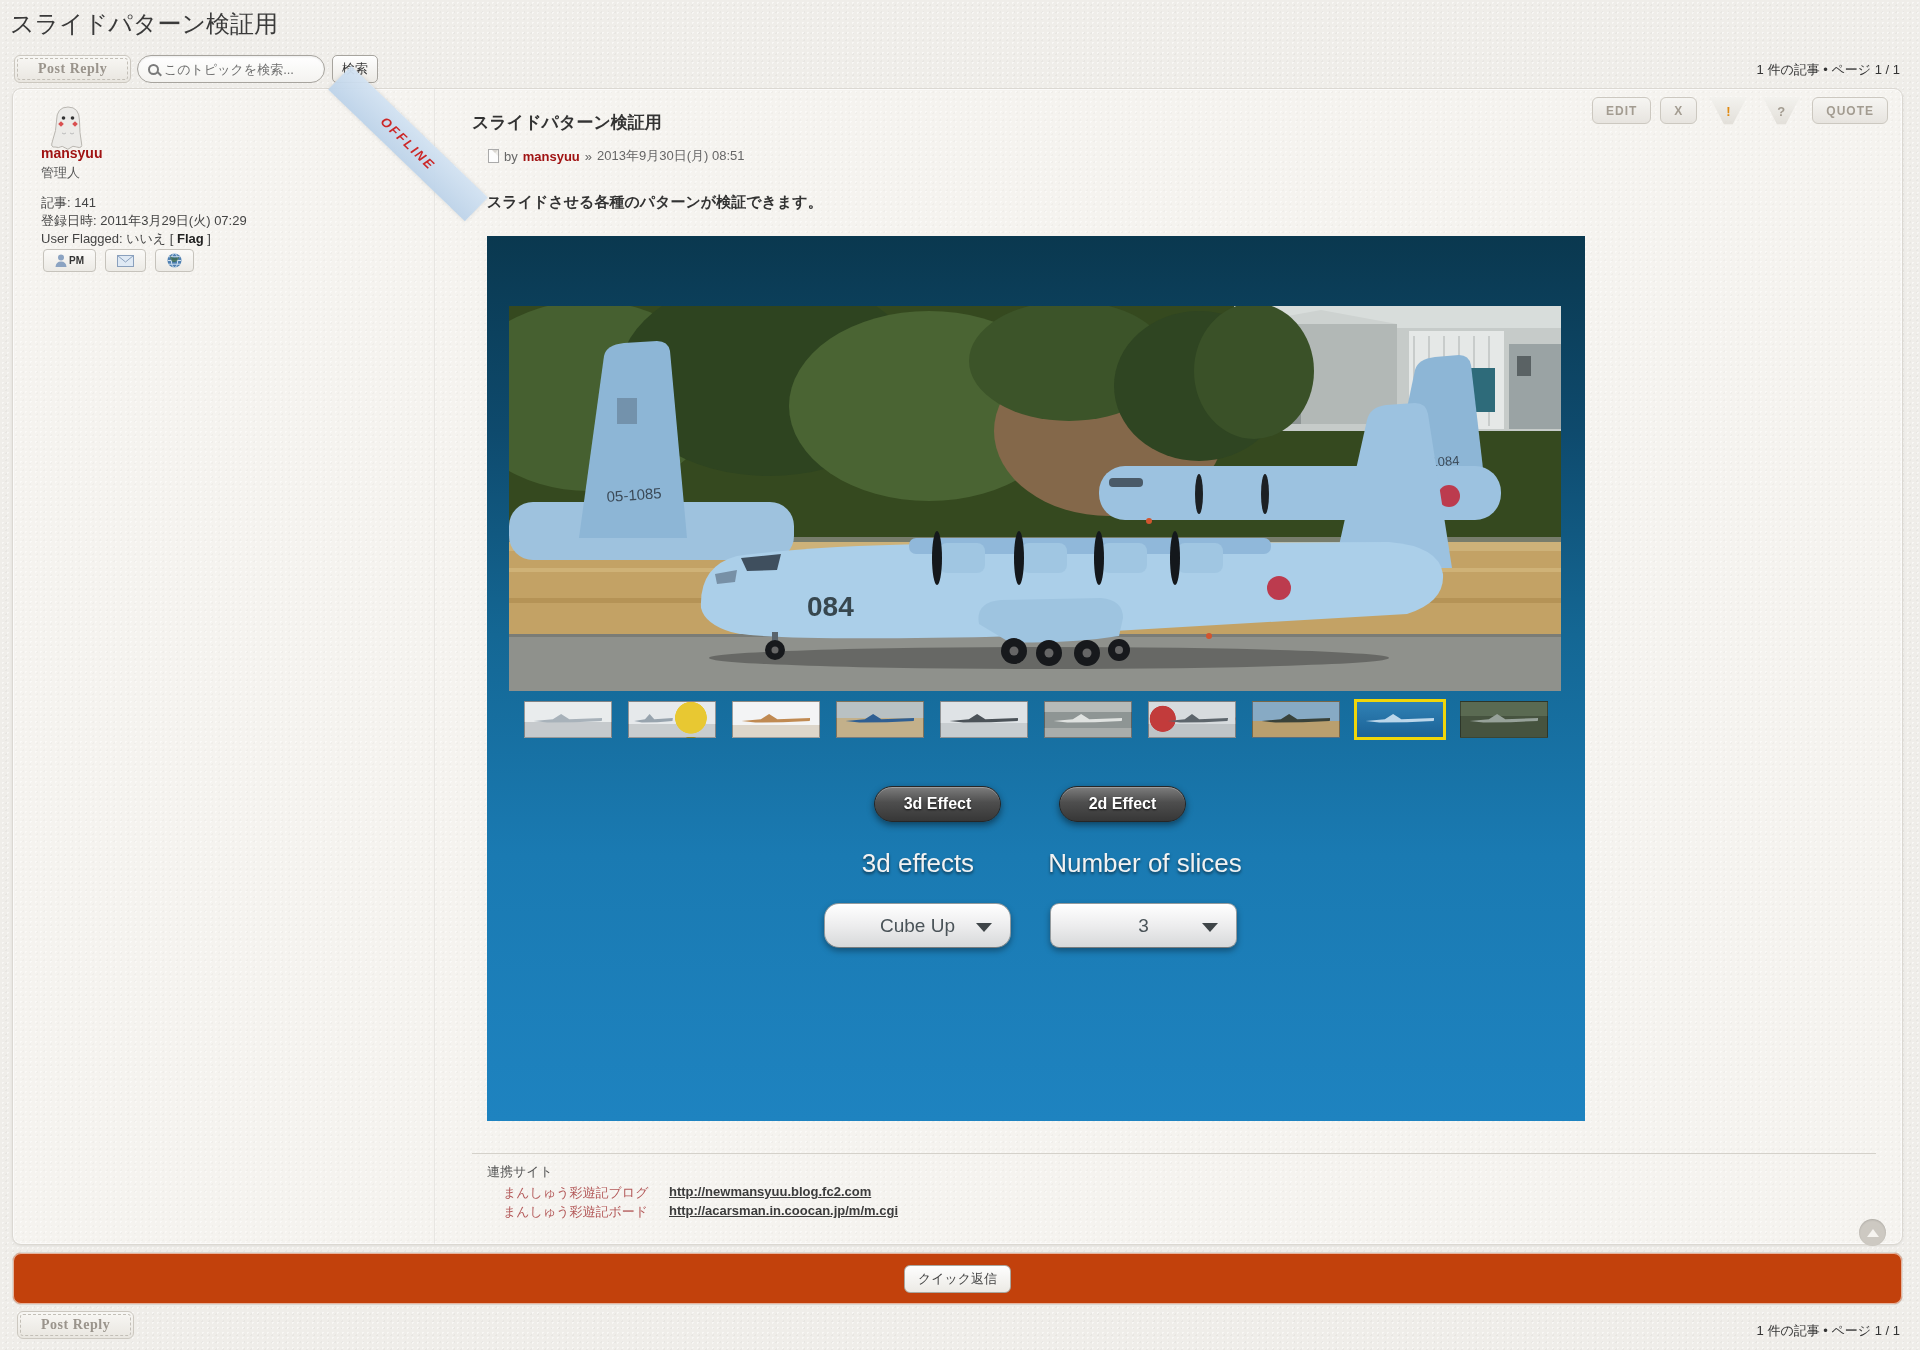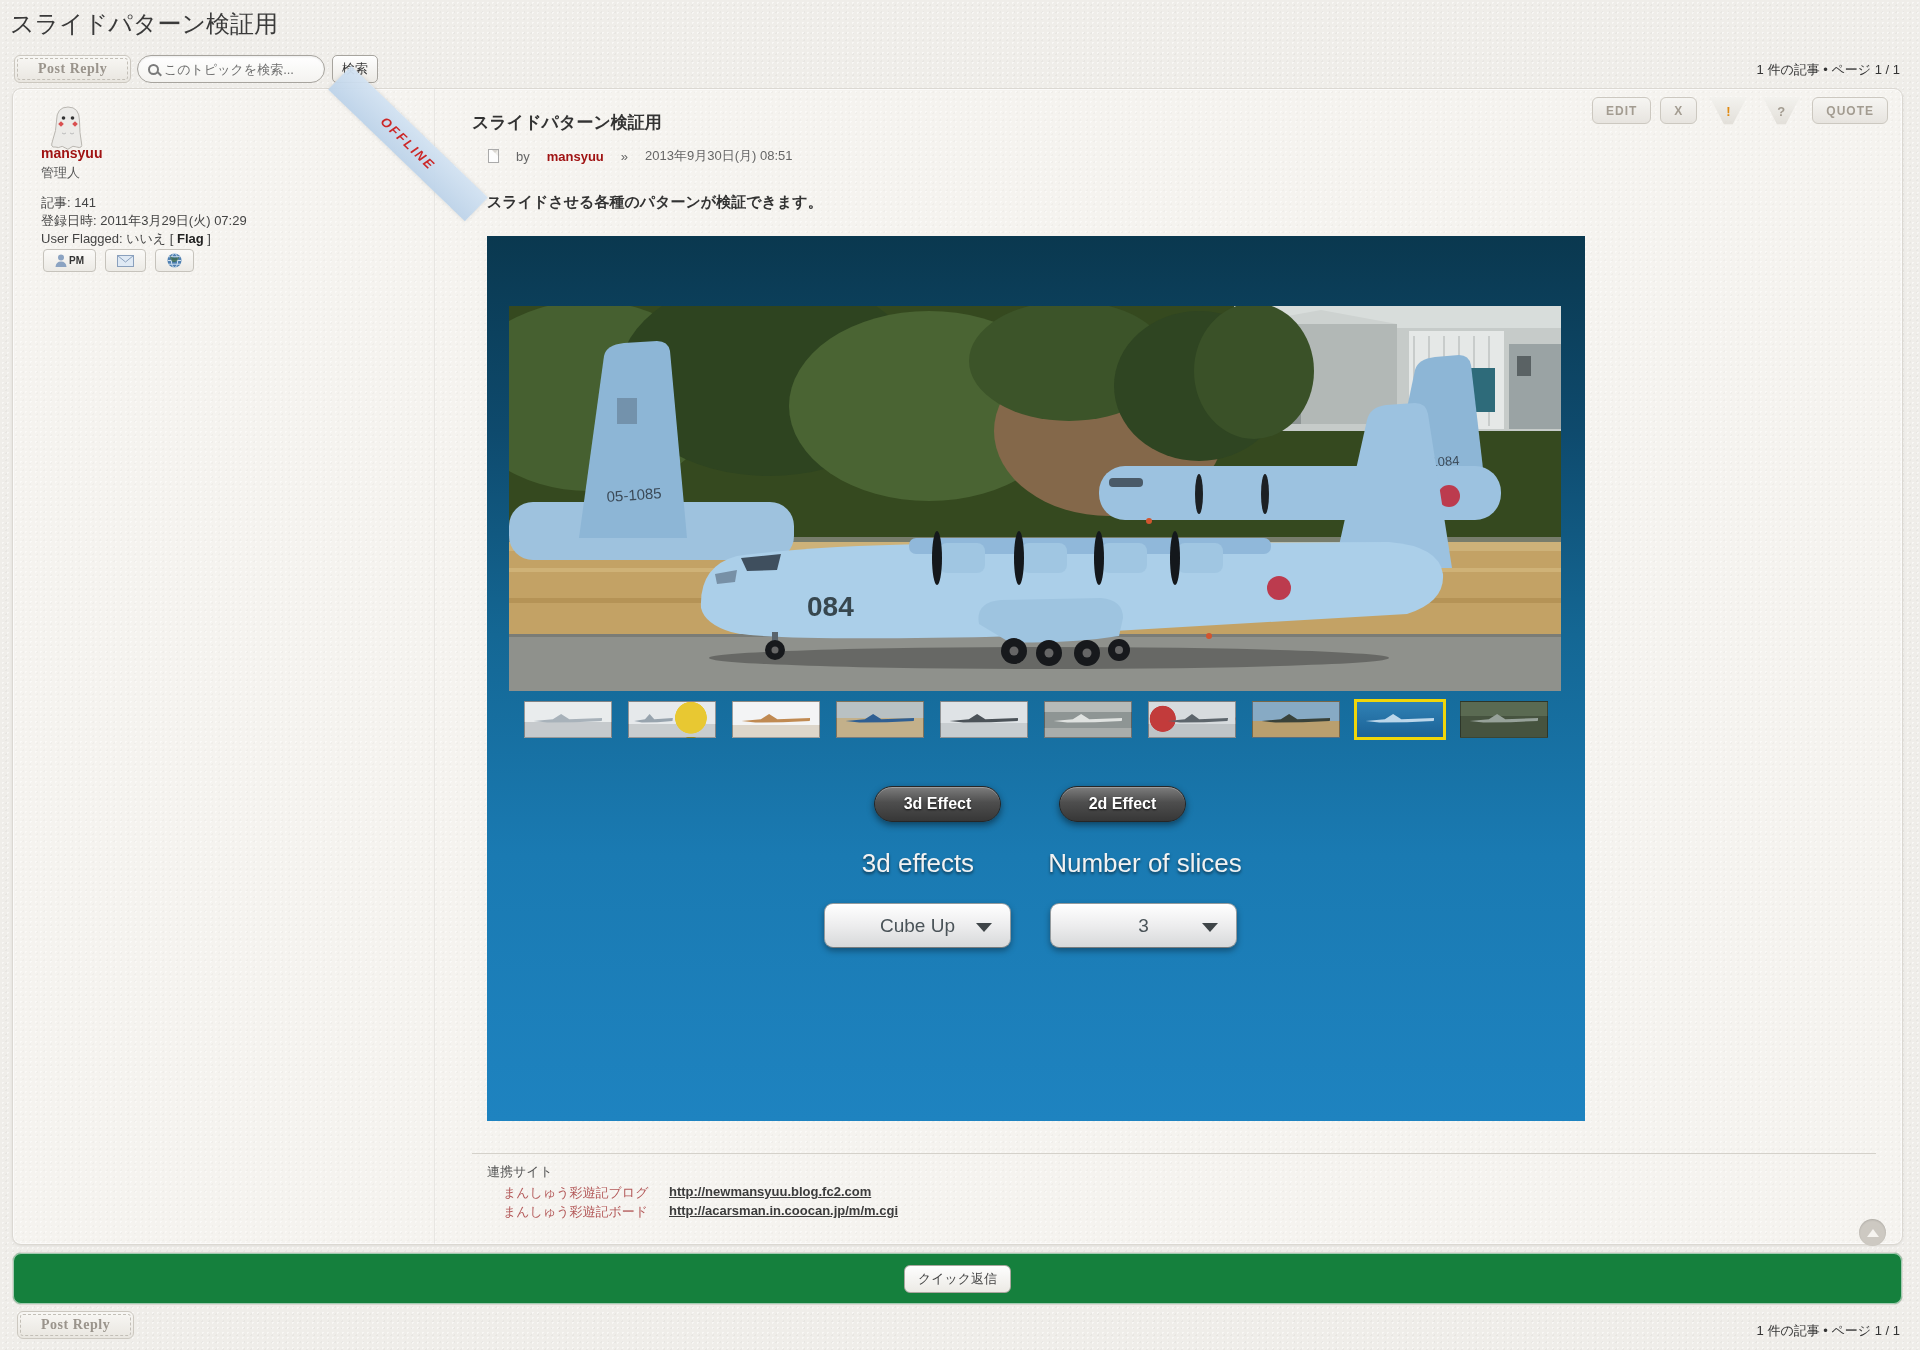--- a/index.html
+++ b/index.html
@@ -85,21 +85,21 @@
     font-size:12px; letter-spacing:1px; cursor:pointer; font-family:inherit;
   }
   .ctl-tri {
     width:44px; height:28px; border:0; clip-path:polygon(8% 0,92% 0,60% 97%,40% 97%);
     background:linear-gradient(#f3f2ee,#e2dfd9); color:#a39c91; font-weight:bold; font-size:13px;
     padding:1px 0 0 0; text-align:center; cursor:pointer; filter:drop-shadow(0 0 1px #c9c5be); font-family:inherit;
   }
   .ctl-tri.warn { color:#e08a12; }
 
   .post-title { position:absolute; left:459px; top:22px; font-size:17px; font-weight:bold; color:#333; }
-  .byline { position:absolute; left:459px; top:58px; font-size:13px; color:#666; display:flex; align-items:center; gap:17px;padding-left:16px; }
+  .byline { position:absolute; left:459px; top:58px; font-size:13px; color:#666; display:flex; align-items:center; gap:5px;padding-left:16px; }
   .byline .author { color:#a01313; font-weight:bold; }
   .page-icon { width:11px; height:14px; background:#fdfdfd; border:1px solid #aaa; position:relative; display:inline-block; }
   .page-icon::after { content:""; position:absolute; right:0; top:0; border:3px solid; border-color:#d9d6d0 #efede9 transparent transparent; }
   .post-body { position:absolute; left:474px; top:104px; font-size:15px; font-weight:bold; color:#333; }
 
   
   .slideshow {
     position:absolute; left:474px; top:147px; width:1098px; height:885px;
     background:linear-gradient(180deg,#0a384f 0%,#0e4a6d 22%,#146794 45%,#1a7ab2 70%,#1e83c0 100%);
   }
@@ -137,41 +137,41 @@
   }
   #label-3d { left:337px; width:188px; } #label-slices { left:540px; width:236px; }
   .dropdown {
     position:absolute; top:667px; width:187px; height:45px; border-radius:9px;
     background:linear-gradient(#ffffff,#ededee 50%,#d7d9da);
     border:1px solid #949a9d; border-bottom-color:#767c7f;
     box-shadow:0 3px 6px rgba(0,0,0,.35), inset 0 1px 0 #fff;
     display:flex; align-items:center; justify-content:center; cursor:pointer;
     font-size:19px; color:#4a5358;
   }
-  #dd-effect { left:337px; } #dd-slices { left:563px; }
+  #dd-effect { left:337px;border-radius:15px; } #dd-slices { left:563px; }
   .dd-arrow { position:absolute; right:18px; top:19px; width:0; height:0; border-left:8px solid transparent; border-right:8px solid transparent; border-top:9px solid #3f4548; }
 
   
   .sig-divider { position:absolute; left:459px; right:26px; top:1064px; height:1px; background:#d4d1ca; }
   .sig-head { position:absolute; left:474px; top:1074px; font-size:13px; color:#555;font-family:Liberation Serif, serif; }
   .sig-row { position:absolute; left:490px; font-size:13px; display:flex; gap:14px; }
   #sig-row1 { top:1095px; } #sig-row2 { top:1114px; }
   .sig-name { color:#b35959; width:152px; }
   .sig-url { color:#3c3c3c; text-decoration:underline; font-weight:bold; cursor:pointer; }
   .scrolltop {
     position:absolute; left:1846px; top:1130px; width:27px; height:27px; border-radius:50%;
     background:#cdc9c2; box-shadow:inset 0 1px 2px rgba(0,0,0,.15); cursor:pointer;
     display:flex; align-items:center; justify-content:center;
   }
   .scrolltop::after { content:""; width:0; height:0; border-left:6px solid transparent; border-right:6px solid transparent; border-bottom:8px solid #f6f4f0; }
 
   
   .qr-strip {
     position:absolute; left:12px; top:1252px; width:1891px; height:53px;
-    background:#15803d; border:1px solid #dbd8d2; border-radius:9px;
+    background:#c2410c; border:1px solid #dbd8d2; border-radius:9px;
     box-shadow:inset 0 0 0 1px rgba(255,255,255,.6);
     display:flex; align-items:center; justify-content:center;
   }
   .qr-btn {
     height:28px; padding:0 13px; background:linear-gradient(#fefefe,#eceae5);
     border:1px solid #aaa79f; border-radius:6px; font-size:13px; color:#444; cursor:pointer; font-family:inherit;
   }
 </style>
 </head>
 <body>

